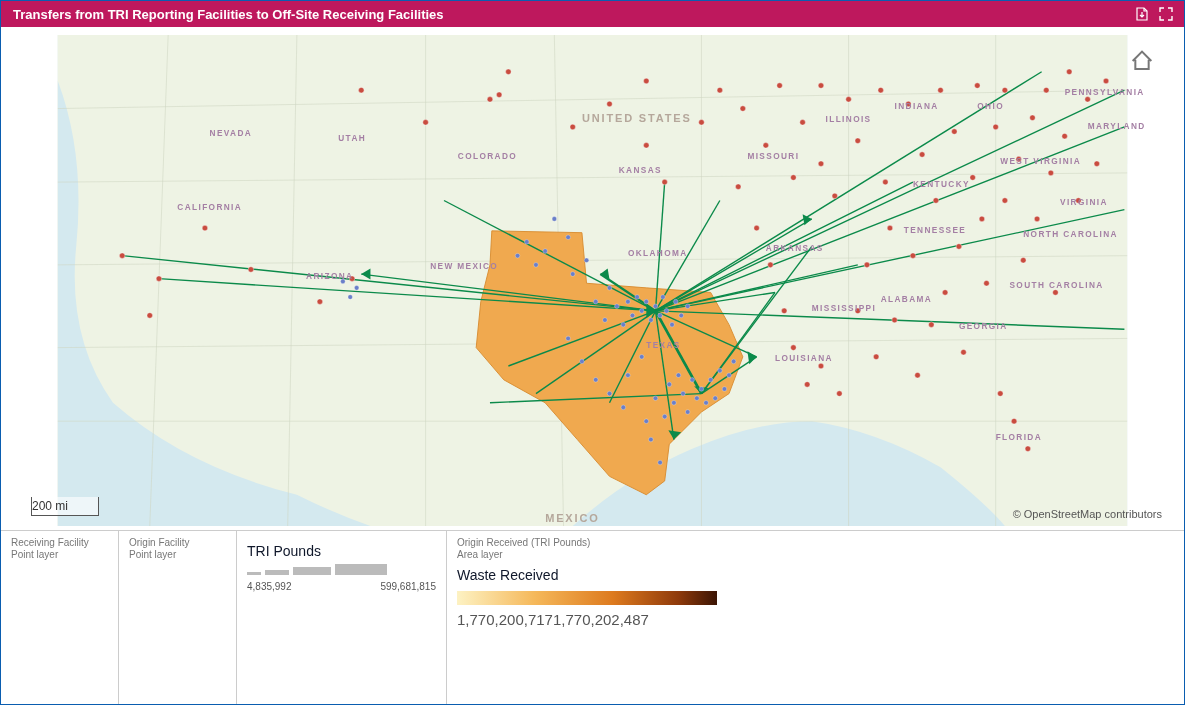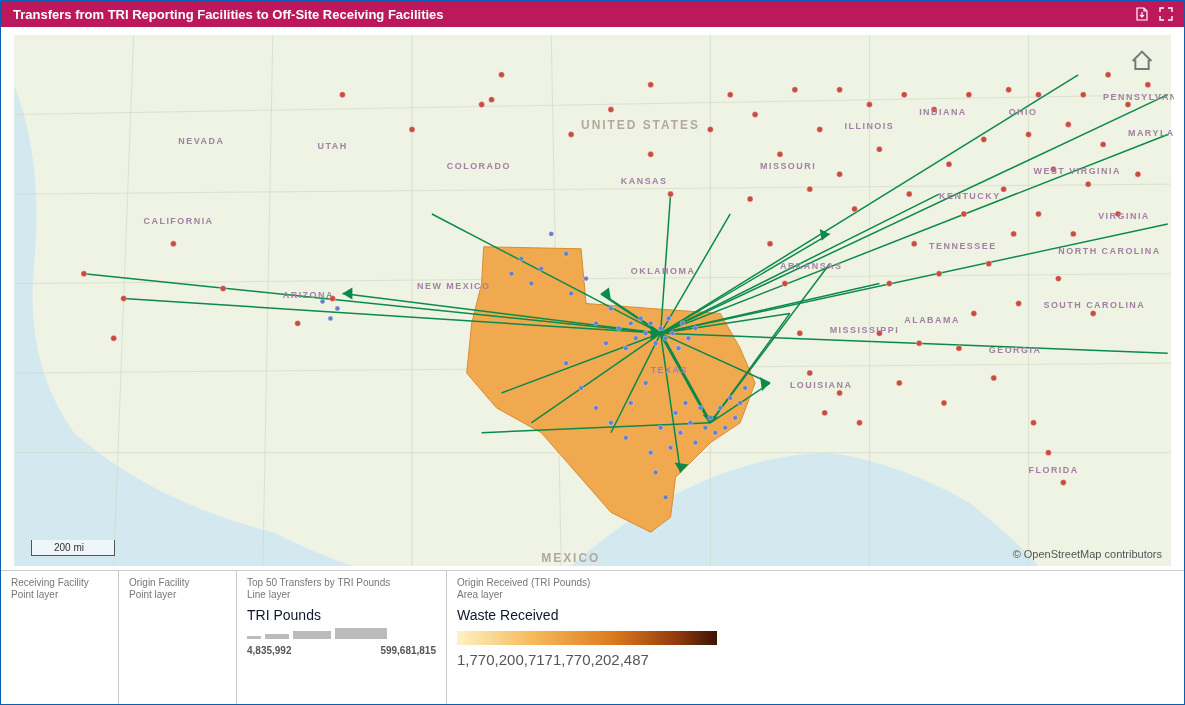--- a/index.html
+++ b/index.html
@@ -51,37 +51,37 @@
   position: absolute;
   right: 12px;
   bottom: 6px;
   font-size: 11px;
   color: #555;
 }
 .scalebar {
   position: absolute;
   left: 20px;
   bottom: 10px;
-  font-size: 10px;
+  font-size: 12px;
   color: #333;
   border: 1px solid #555;
   border-top: none;
-  padding: 2px 30px 2px 22px;
+  padding: 2px 30px 2px 0;
   background: rgba(255,255,255,0.6);
 }
 .home-btn {
   position: absolute;
   top: 14px;
   right: 20px;
   width: 24px; height: 24px;
   display:flex; align-items:center; justify-content:center;
   cursor: pointer;
 }
 .legend-row {
-  height: 134px;
+  height: 174px;
   display: flex;
   border-top: 1px solid #ccc;
   font-size: 10px;
   color: #555;
 }
 .legend-cell {
   border-right: 1px solid #ccc;
   padding: 6px 10px;
 }
 .legend-cell .lhdr {
@@ -100,21 +100,21 @@
   margin: 6px 0 2px 0;
 }
 .size-ramp {
   display:flex; align-items:flex-end; gap:4px; height:14px; margin-bottom:6px;
 }
 .size-ramp span { background:#bbb; display:block; }
 .size-ramp .s1{width:14px;height:3px}
 .size-ramp .s2{width:24px;height:5px}
 .size-ramp .s3{width:38px;height:8px}
 .size-ramp .s4{width:52px;height:11px}
-.size-labels{display:flex;justify-content:space-between;font-size:10px;color:#555;font-weight:bold;}
+.size-labels{display:flex;justify-content:space-between;font-size:10px;color:#555;}
 .grad {
   width: 260px; height: 14px;
   background: linear-gradient(to right, #fdf2c3 0%, #f5b85a 30%, #dd7a1e 60%, #8f3a0b 85%, #3b1404 100%);
   margin: 8px 0 6px 0;
 }
 .grad-labels{display:flex;width:260px;font-size:15px;color:#555;}
 .state-label {
   font-size: 9px;
   letter-spacing: 1.5px;
   fill: #a47fa4;
@@ -410,24 +410,20 @@
         <span>Point layer</span>
       </div>
     </div>
     <div class="legend-cell wide2">
       <div class="lhdr">
         <span>Origin Facility</span><br>
         <span>Point layer</span>
       </div>
     </div>
     <div class="legend-cell wide3">
-      <div class="lhdr">
-        <span>Top 50 Transfers by TRI Pounds</span><br>
-        <span>Line layer</span>
-      </div>
       <div class="lmetric">TRI Pounds</div>
       <div class="size-ramp">
         <span class="s1"></span>
           <span class="s2"></span>
           <span class="s3"></span>
           <span class="s4"></span>
       </div>
       <div class="size-labels">
         <span>4,835,992</span>
         <span>599,681,815</span>

